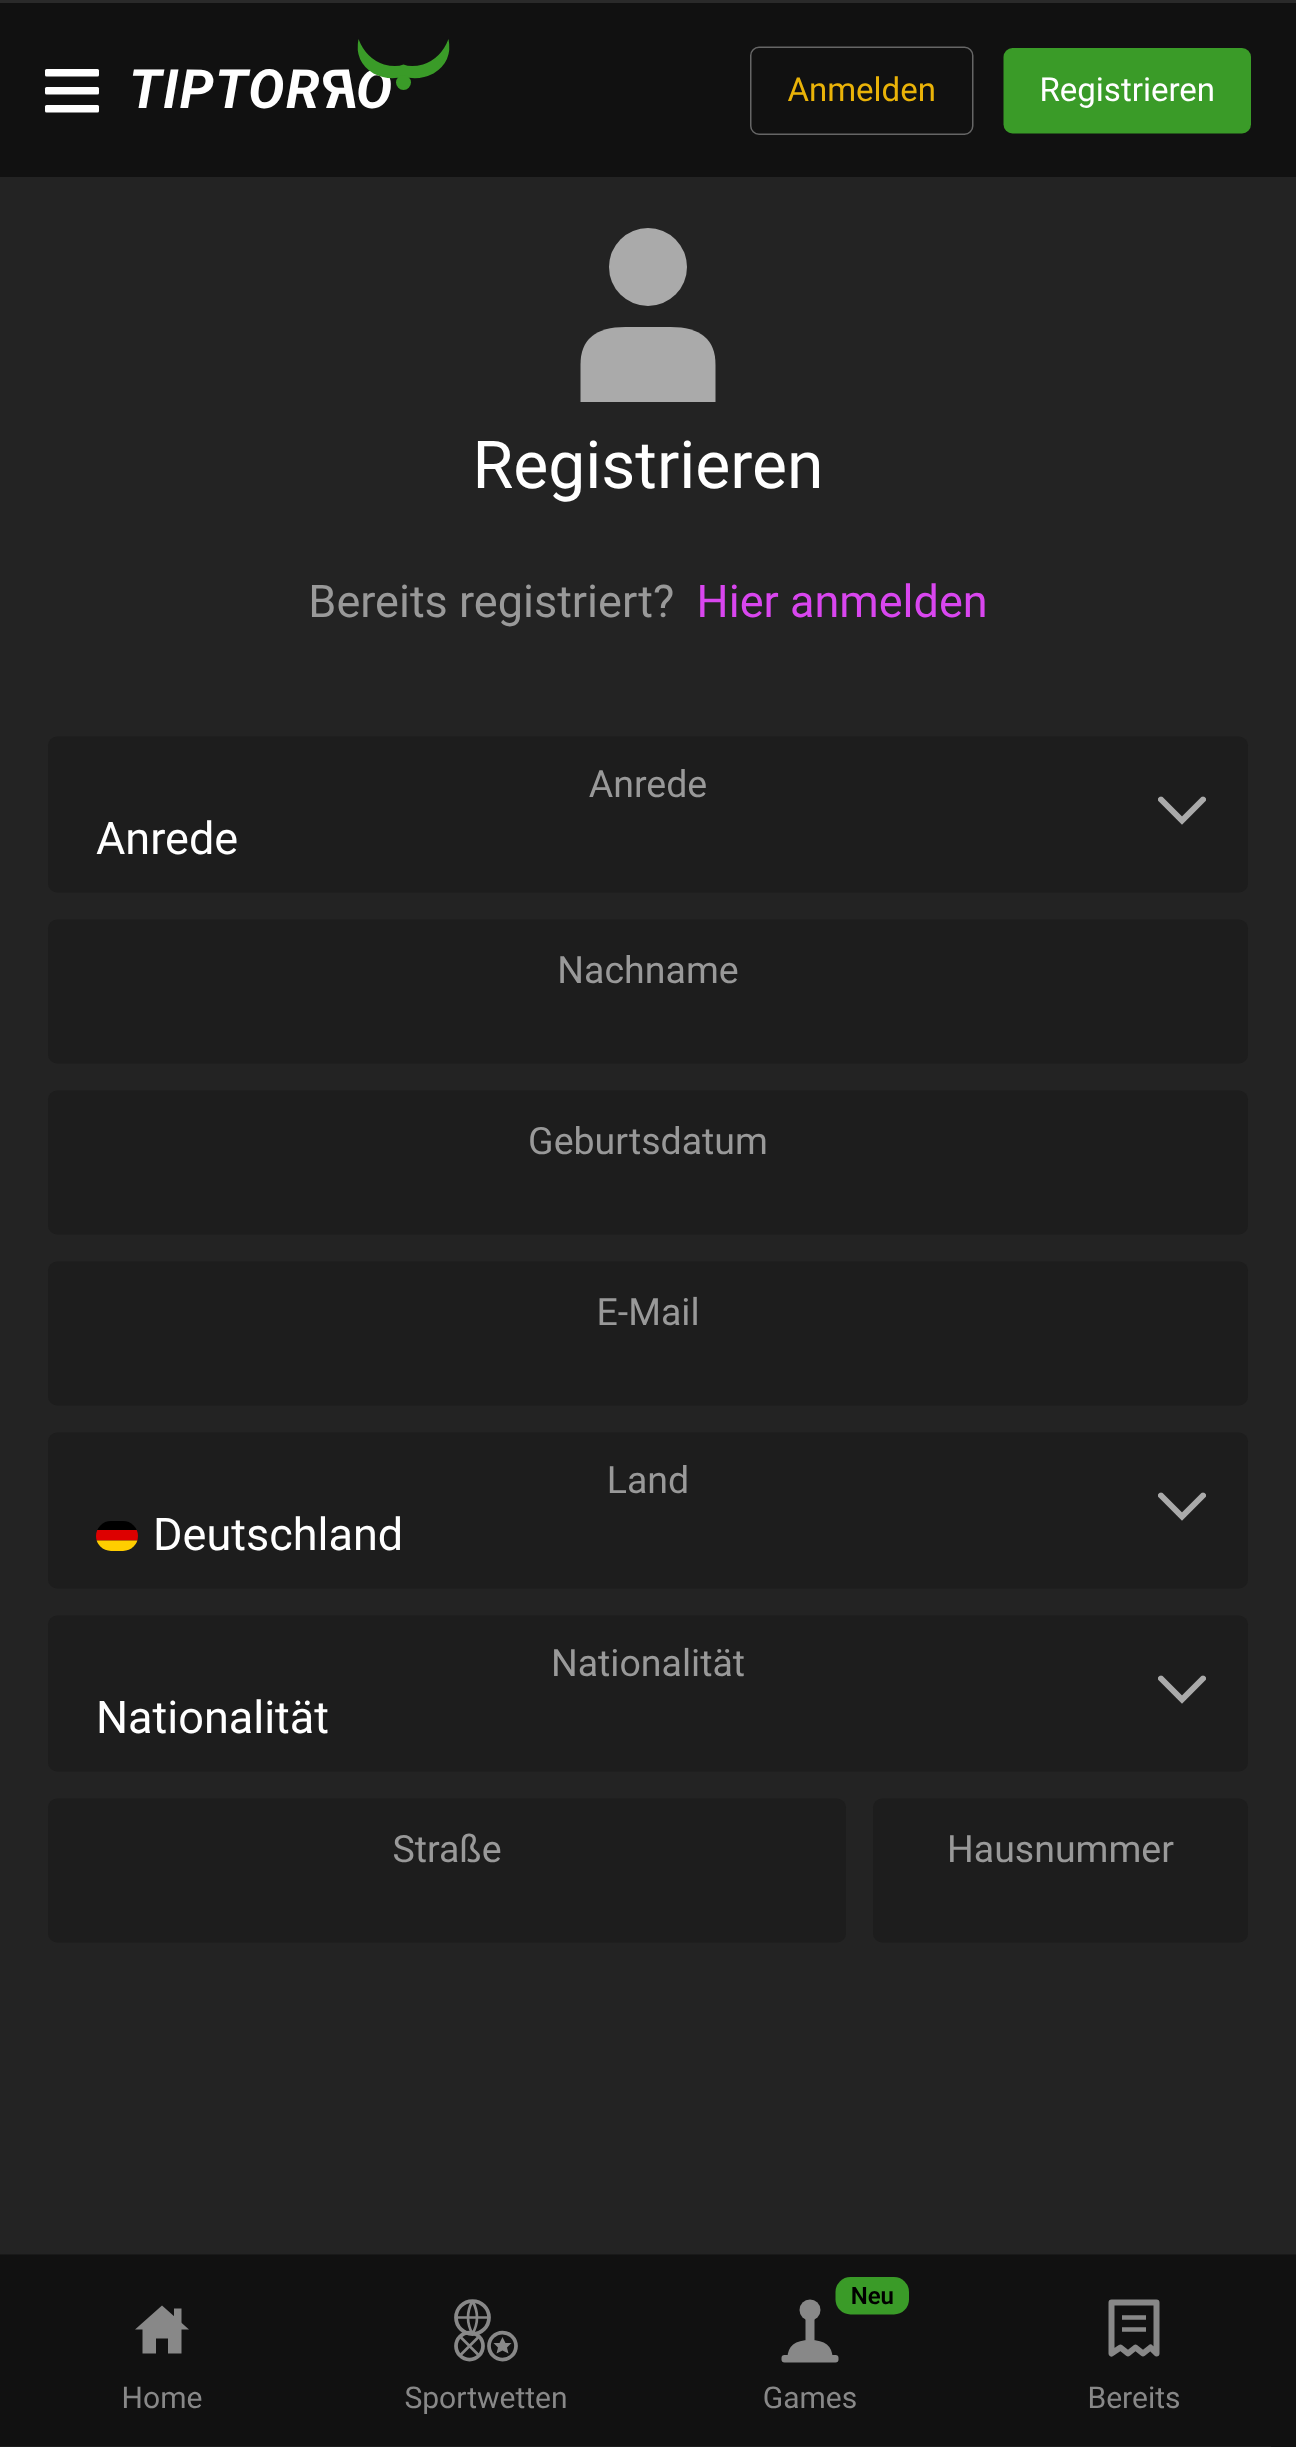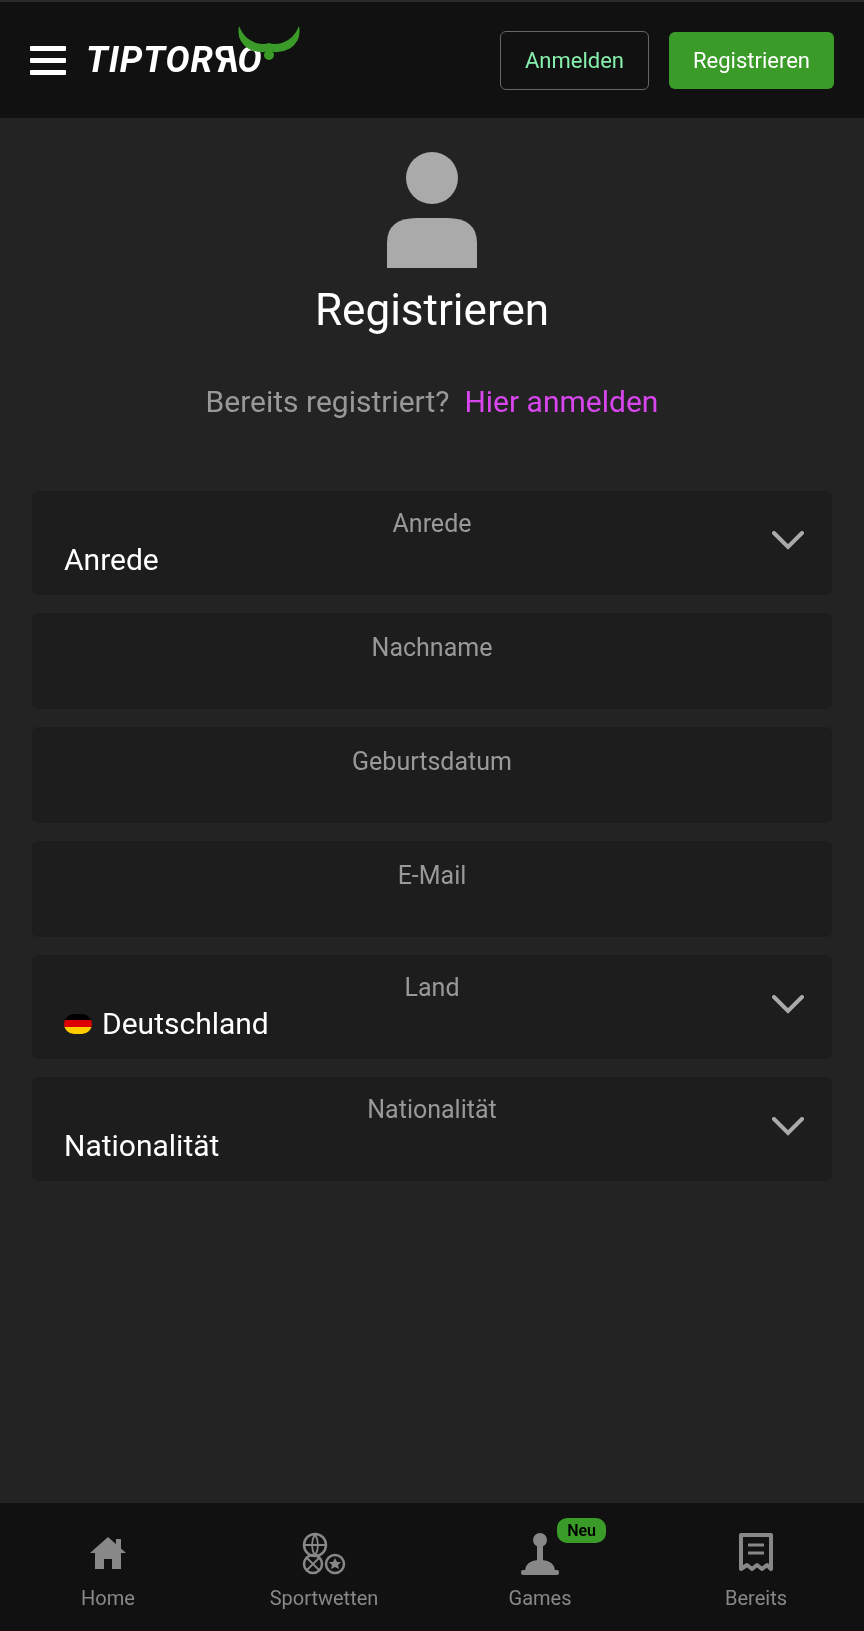--- a/index.html
+++ b/index.html
@@ -56,21 +56,21 @@
 .btn {
   padding: 16px 24px;
   border-radius: 6px;
   font-size: 22px;
   cursor: pointer;
   border: none;
 }
 .btn-outline {
   background: transparent;
   border: 1px solid #666;
-  color: #86efac;
+  color: #eab308;
 }
 .btn-primary {
   background: #3a9b28;
   color: #fff;
 }
 .content {
   padding: 30px 32px 0 32px;
 }
 .avatar-section {
   text-align: center;
@@ -279,20 +279,28 @@
       <span class="field-label">Nationalität</span>
       <span class="field-value">Nationalität</span>
       <span class="chevron">
         <svg width="32" height="20" viewBox="0 0 32 20">
             <path d="M 2 2 L 16 16 L 30 2" stroke="#aaa" stroke-width="4" fill="none" stroke-linecap="round"></path>
           </svg>
       </span>
     </div>
 
 
+    <div class="row">
+      <div class="field single-label street">
+        <span class="field-label">Straße</span>
+      </div>
+      <div class="field single-label housenum">
+        <span class="field-label">Hausnummer</span>
+      </div>
+    </div>
 
   </div>
 </div>
 
 <div class="bottom-nav">
   <div class="nav-item">
     <span class="nav-icon">
       <svg width="44" height="44" viewBox="0 0 44 44">
           <path d="M 22 6 L 4 22 L 9 22 L 9 38 L 18 38 L 18 28 L 26 28 L 26 38 L 35 38 L 35 22 L 40 22 Z" fill="#888"></path>
           <rect x="30" y="8" width="5" height="10" fill="#888"></rect>

